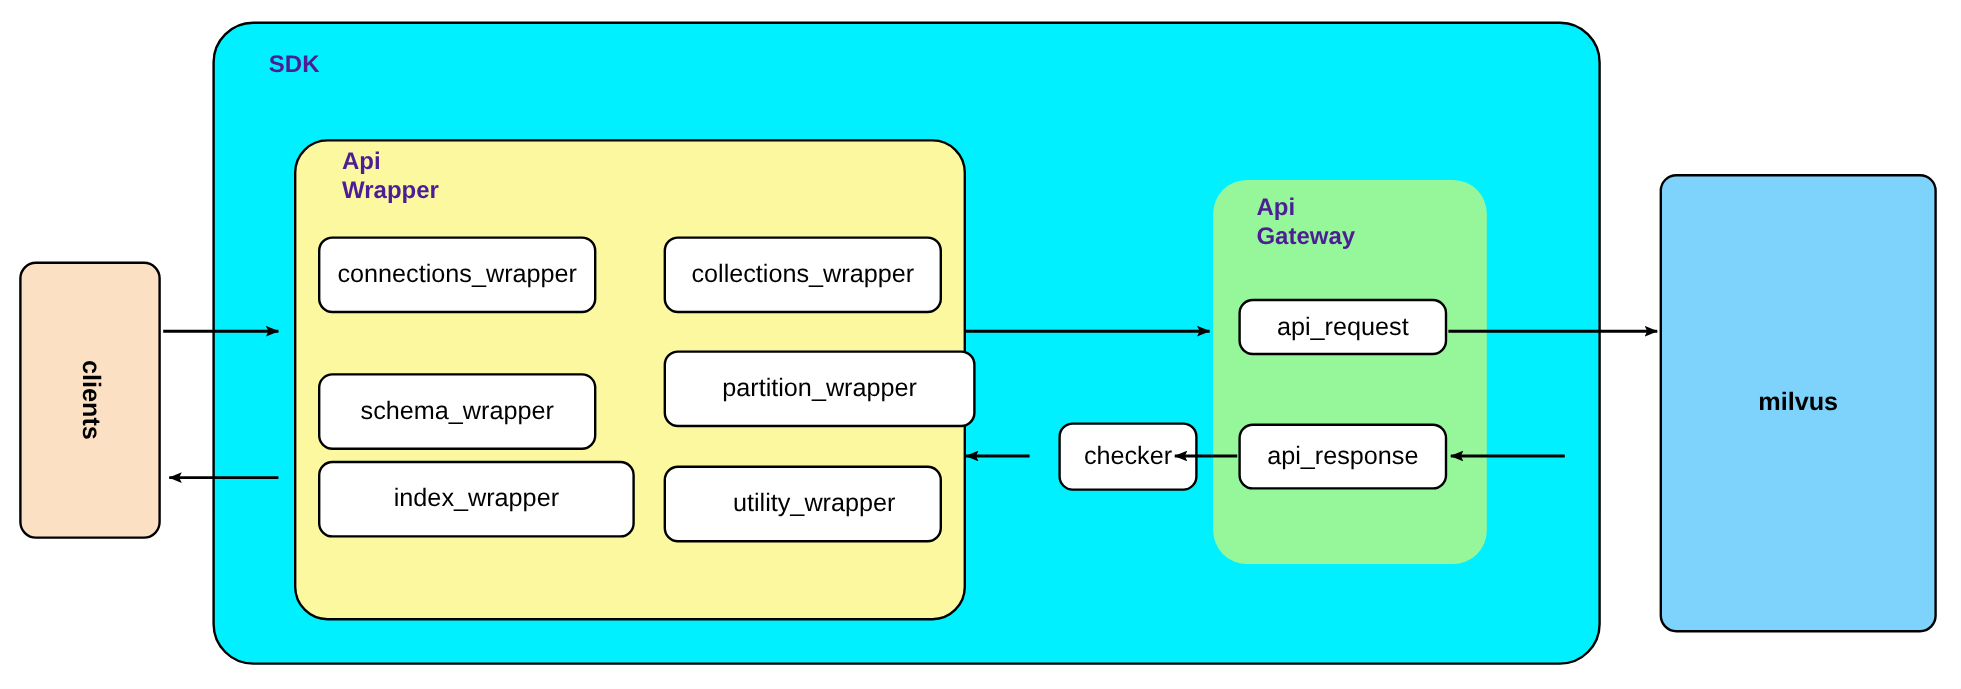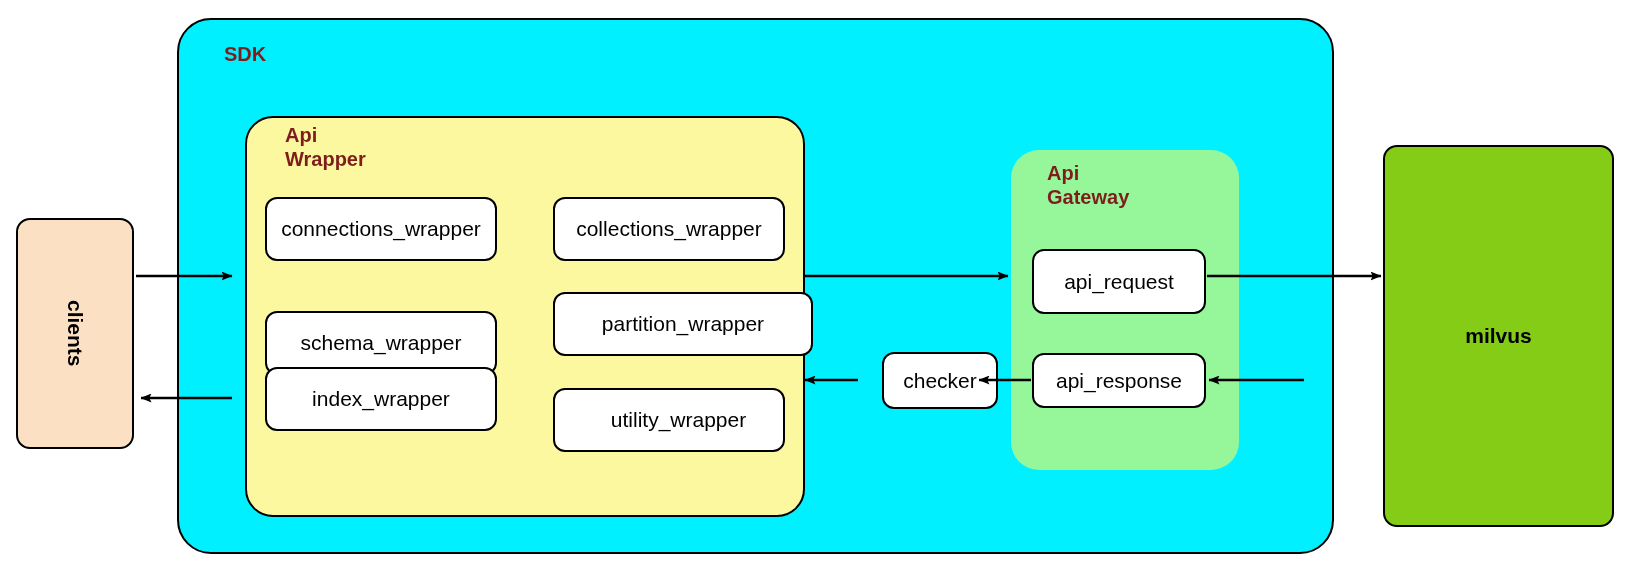--- a/index.html
+++ b/index.html
@@ -52,21 +52,21 @@
     height: 320px;
     background: #96f79a;
     border: none;
     border-radius: 28px;
     display: block;
   }
   .group-label {
     position: absolute;
     font-weight: bold;
     font-size: 20px;
-    color: #7f1d1d;
+    color: #4c1d95;
     line-height: 1.18;
     letter-spacing: 0px;
     white-space: pre-line;
     text-align: left;
   }
   .label-sdk {
     left: 45px;
     top: 23px;
   }
   .label-apiwrapper {
@@ -83,24 +83,24 @@
     border: 2px solid #000000;
     border-radius: 12px;
     font-size: 21px;
     color: #000000;
     text-align: left;
   }
   .node-connections { left: 265px; top: 197px; width: 232px; height: 64px; }
   .node-collections { left: 553px; top: 197px; width: 232px; height: 64px; }
   .node-schema      { left: 265px; top: 292px; width: 232px; height: 64px; margin-top: 19px; }
   .node-partition   { left: 553px; top: 292px; width: 260px; height: 64px; }
-  .node-index       { left: 265px; top: 367px; width: 232px; height: 64px; }
+  .node-index       { left: 265px; top: 384px; width: 264px; height: 64px; }
   .node-utility     { left: 553px; top: 388px; width: 232px; height: 64px; padding-left: 19px; }
   .node-checker     { left: 860px; top: 352px; width: 116px; height: 57px; margin-left: 22px; }
-  .node-apirequest  { left: 1032px; top: 249px; width: 174px; height: 65px; }
+  .node-apirequest  { left: 1032px; top: 249px; width: 174px; height: 47px; }
   .node-apiresponse { left: 1032px; top: 353px; width: 174px; height: 55px; }
   
   .actor {
     border: 2px solid #000000;
     border-radius: 14px;
     font-weight: bold;
     font-size: 21px;
     color: #000000;
   }
   .actor-clients {
@@ -112,21 +112,21 @@
   }
   .actor-clients .vtext {
     writing-mode: vertical-rl;
     text-orientation: mixed;
   }
   .actor-milvus {
     left: 1383px;
     top: 145px;
     width: 231px;
     height: 382px;
-    background: #84cc16;
+    background: #7dd3fc;
   }
   
   .connectors {
     position: absolute;
     left: 0;
     top: 0;
     width: 1634px;
     height: 574px;
     pointer-events: none;
   }

